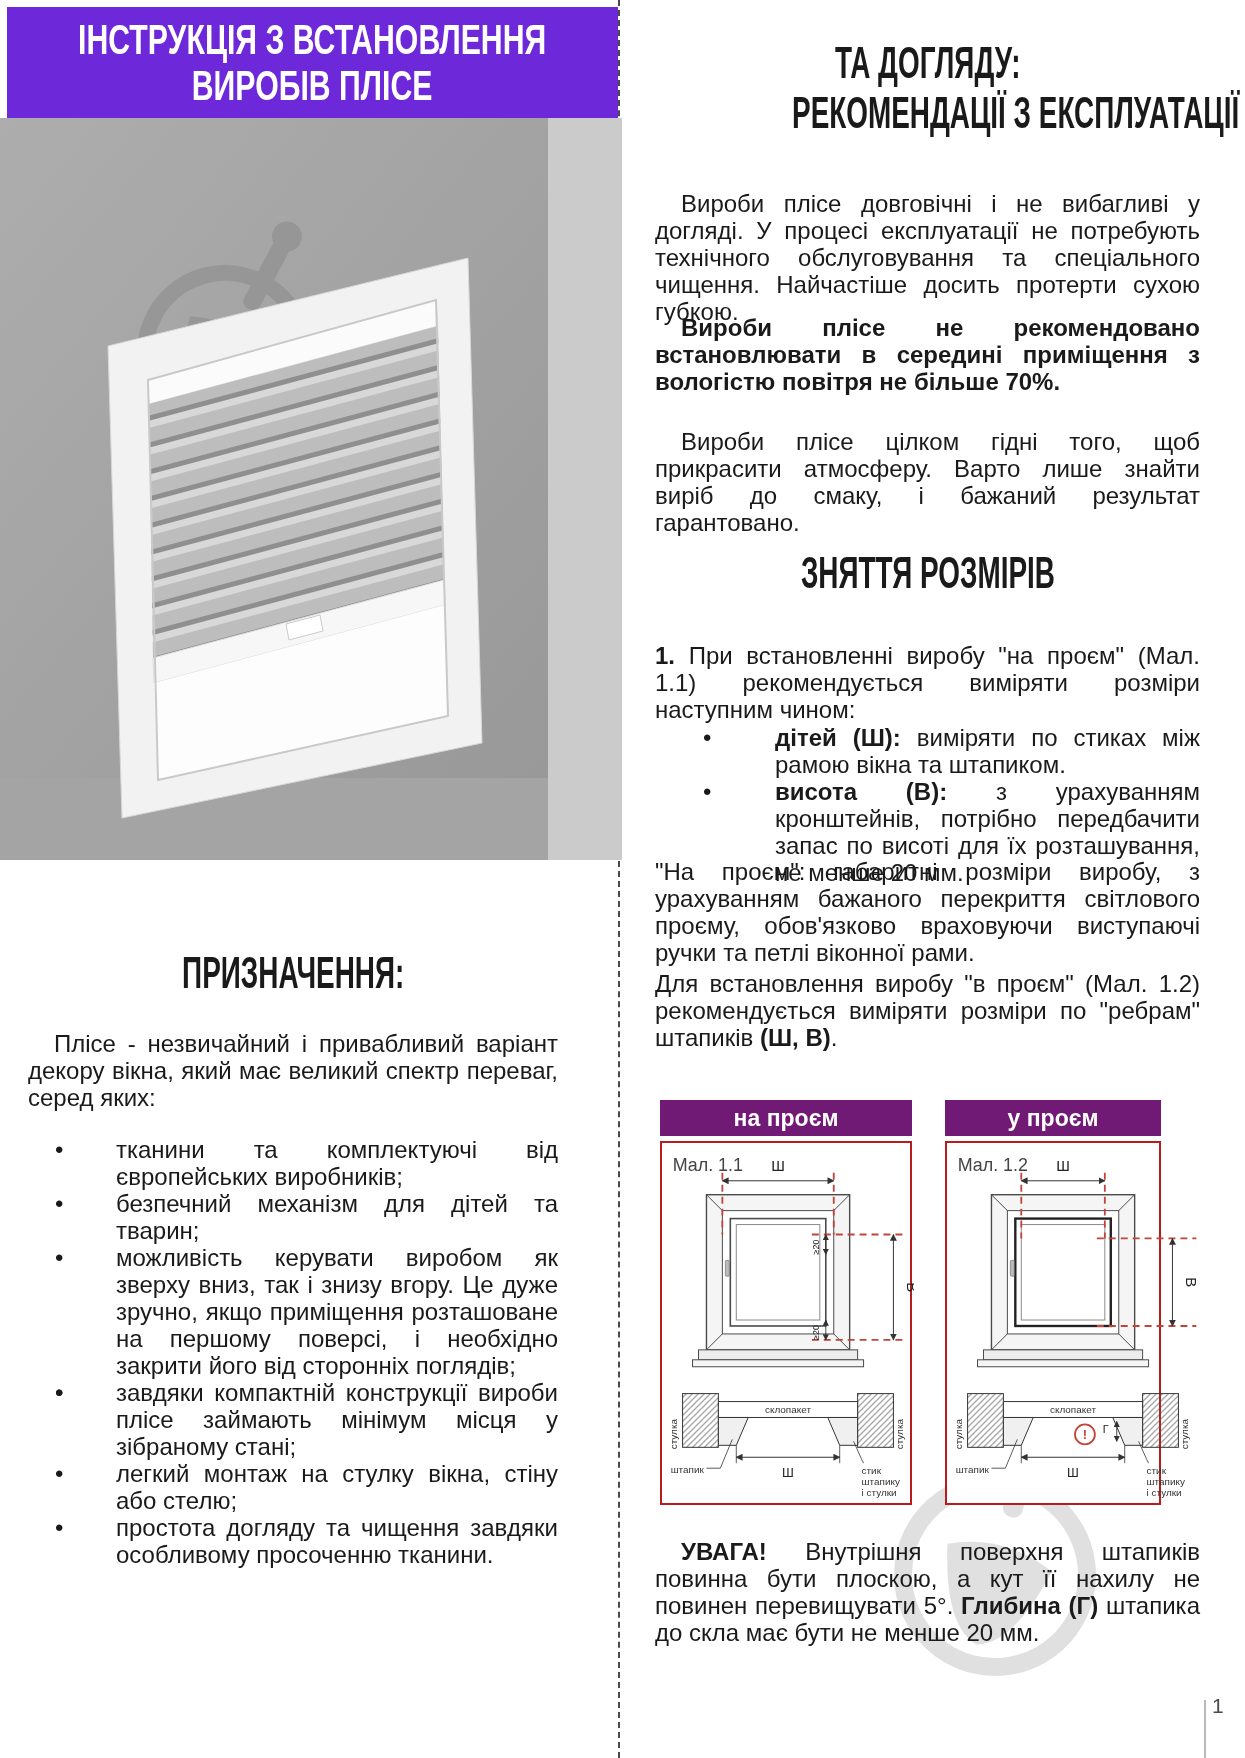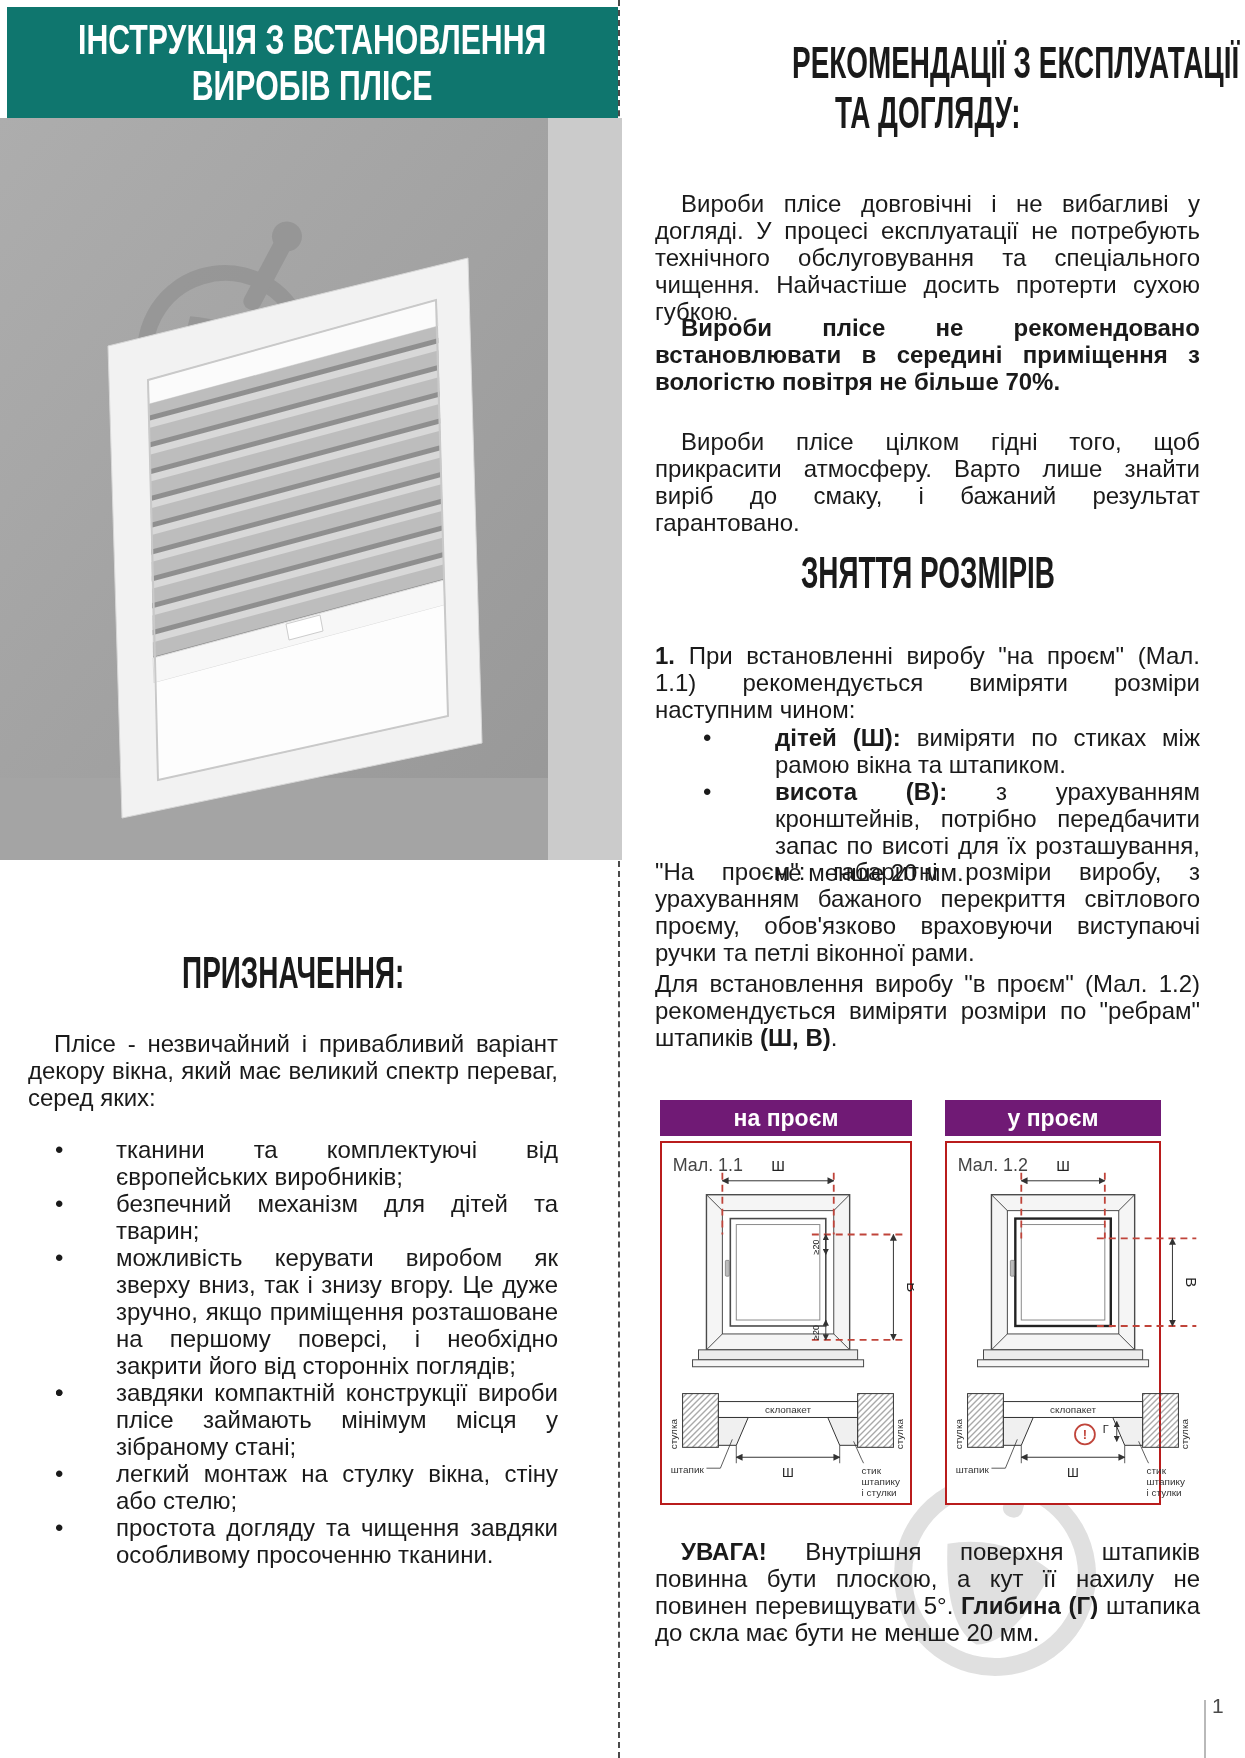--- a/index.html
+++ b/index.html
@@ -2,21 +2,21 @@
 <html><head>
 <meta charset="utf-8">
 <style>
   html,body{margin:0;padding:0;background:#fff;}
   .page{position:relative;width:1245px;height:1758px;background:#fff;overflow:hidden;
         font-family:"Liberation Sans",sans-serif;color:#1a1a1a;}
   .abs{position:absolute;}
   
   .divider{position:absolute;left:618px;top:0;height:1758px;width:0;border-left:2px dashed #4a4a4a;}
   
-  .band{position:absolute;left:7px;top:7px;width:611px;height:111px;background:#0f766e;
+  .band{position:absolute;left:7px;top:7px;width:611px;height:111px;background:#6d28d9;
         display:flex;flex-direction:column;justify-content:center;align-items:center;}
   .band-line{color:#fff;font-weight:bold;font-size:42px;line-height:46px;white-space:nowrap;}
   .cond{display:inline-block;transform:scaleX(.72);transform-origin:center;}
   .cond2{display:inline-block;transform:scaleX(.62);transform-origin:center;}
   
   .h-big{position:absolute;font-weight:bold;font-size:45px;line-height:50px;text-align:center;white-space:nowrap;}
   
   .rp{position:absolute;left:655px;width:545px;font-size:24px;line-height:27px;text-align:justify;margin:0;}
   .lp{position:absolute;left:28px;width:530px;font-size:24px;line-height:27px;text-align:justify;margin:0;}
   .ind{text-indent:26px;}
@@ -101,22 +101,22 @@
     <li><span class="dot">•</span><span>тканини та комплектуючі від європейських виробників;</span></li>
     <li><span class="dot">•</span><span>безпечний механізм для дітей та тварин;</span></li>
     <li><span class="dot">•</span><span>можливість керувати виробом як зверху вниз, так і знизу вгору. Це дуже зручно, якщо приміщення розташоване на першому поверсі, і необхідно закрити його від сторонніх поглядів;</span></li>
     <li><span class="dot">•</span></li>
     <li><span class="dot">•</span><span>завдяки компактній конструкції вироби плісе займають мінімум місця у зібраному стані;</span></li>
     <li><span class="dot">•</span><span>легкий монтаж на стулку вікна, стіну або стелю;</span></li>
     <li><span class="dot">•</span><span>простота догляду та чищення завдяки особливому просоченню тканини.</span></li>
   </ul>
 
   <div class="h-big" style="left:655px;top:38px;width:545px;">
+    <div><span class="cond2">ТА ДОГЛЯДУ:</span></div>
     <div><span class="cond2">РЕКОМЕНДАЦІЇ З ЕКСПЛУАТАЦІЇ</span></div>
-    <div><span class="cond2">ТА ДОГЛЯДУ:</span></div>
   </div>
 
   <p class="rp ind" style="top:190px;">Вироби плісе довговічні і не вибагливі у догляді. У процесі експлуатації не потребують технічного обслуговування та спеціального чищення. Найчастіше досить протерти сухою губкою.</p>
   <p class="rp ind" style="top:314px;font-weight:bold;">Вироби плісе не рекомендовано встановлювати в середині приміщення з вологістю повітря не більше 70%.</p>
   <p class="rp ind" style="top:428px;">Вироби плісе цілком гідні того, щоб прикрасити атмосферу. Варто лише знайти виріб до смаку, і бажаний результат гарантовано.</p>
 
   <div class="h-big" style="left:655px;top:548px;width:545px;"><span class="cond2">ЗНЯТТЯ РОЗМІРІВ</span></div>
 
   <p class="rp" style="top:642px;"><b>1.</b> <span>При встановленні виробу "на проєм" (Мал. 1.1) рекомендується виміряти розміри наступним чином:</span></p>
 

